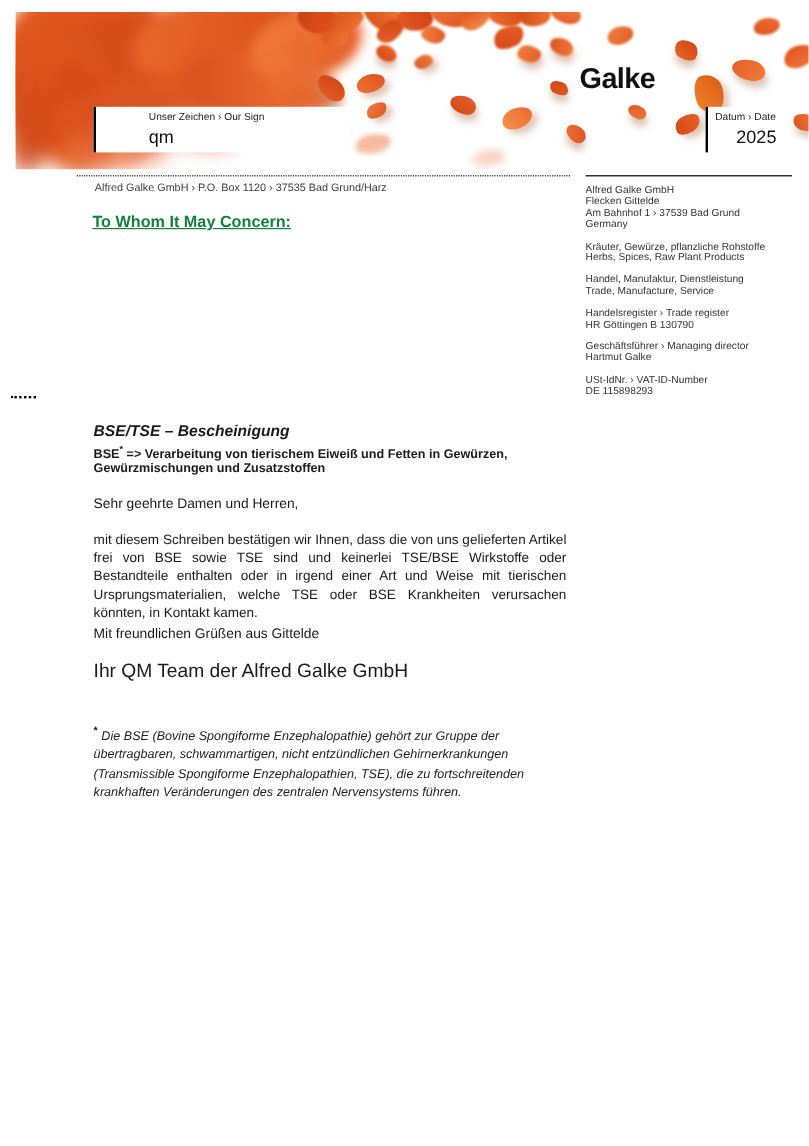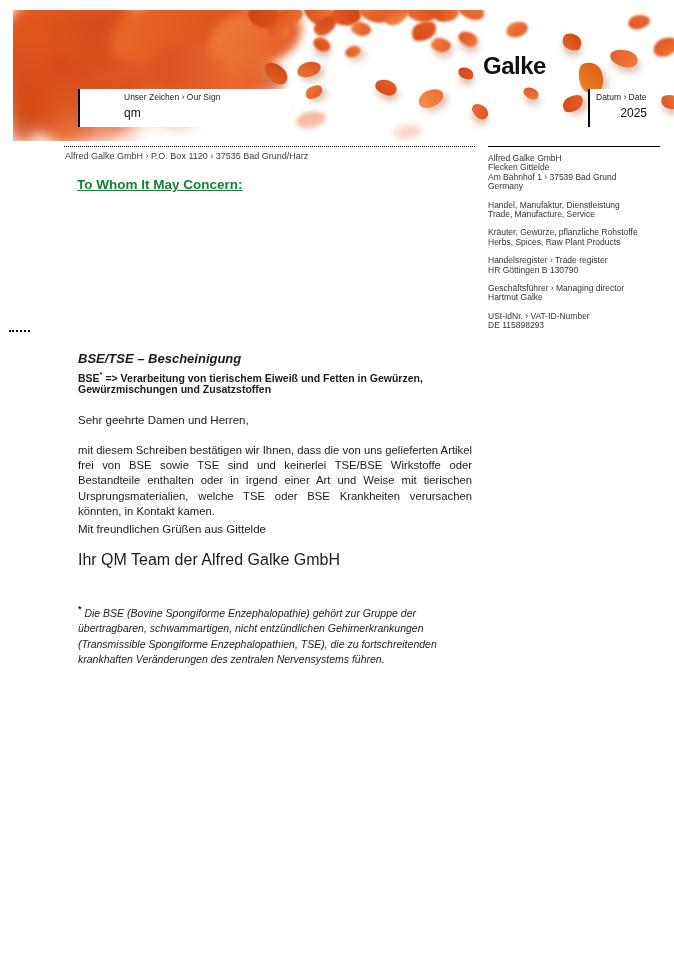--- a/index.html
+++ b/index.html
@@ -11,26 +11,26 @@
   .flake{position:absolute;}
   .logo{position:absolute;left:470px;top:42px;font-size:24px;font-weight:600;
         letter-spacing:-0.5px;color:#111;z-index:6;}
 
   
   .field{position:absolute;z-index:7;background:#fff;border-left:2px solid #000;
          padding:3px 0 3px 6px;}
   .field-ref{left:78px;top:89px;width:168px;height:32px;padding-left:44px;}
   .field-date{left:588px;top:89px;width:54px;height:32px;}
   .field-label{font-size:8.5px;color:#222;white-space:nowrap;}
-  .field-value{font-size:12px;color:#111;margin-top:4px;}
+  .field-value{font-size:15px;color:#111;margin-top:4px;}
   .field-date .field-value{text-align:right;padding-right:3px;}
 
   .dotted-line{position:absolute;left:64px;top:146px;width:411px;height:0;
                border-top:1px dotted #111;z-index:8;}
-  .return-address{position:absolute;left:65px;top:151px;font-size:9px;color:#3c3c3c;z-index:8;}
+  .return-address{position:absolute;left:79px;top:151px;font-size:9px;color:#3c3c3c;z-index:8;}
 
   .recipient{position:absolute;left:77px;top:177px;font-size:13.5px;font-weight:bold;
              line-height:16px;color:#15803d;}
   .recipient div{text-decoration:underline;}
 
   .sidebar{position:absolute;left:488px;top:146px;width:172px;border-top:1px solid #000;
            padding-top:7px;font-size:8.5px;line-height:9.4px;color:#333;z-index:8;}
   .sb-block{margin-bottom:9px;}
 
   .fold-mark{position:absolute;left:9px;top:330px;width:21px;height:0;
@@ -129,26 +129,26 @@
   </div>
 
   <div class="sidebar">
     <div class="sb-block">
       <div>Alfred Galke GmbH</div>
       <div>Flecken Gittelde</div>
       <div>Am Bahnhof 1 › 37539 Bad Grund</div>
       <div>Germany</div>
     </div>
     <div class="sb-block">
+      <div>Kräuter, Gewürze, pflanzliche Rohstoffe</div>
+      <div>Herbs, Spices, Raw Plant Products</div>
+    </div>
+    <div class="sb-block">
       <div>Handel, Manufaktur, Dienstleistung</div>
       <div>Trade, Manufacture, Service</div>
-    </div>
-    <div class="sb-block">
-      <div>Kräuter, Gewürze, pflanzliche Rohstoffe</div>
-      <div>Herbs, Spices, Raw Plant Products</div>
     </div>
     <div class="sb-block">
       <div>Handelsregister › Trade register</div>
       <div>HR Göttingen B 130790</div>
     </div>
     <div class="sb-block">
       <div>Geschäftsführer › Managing director</div>
       <div>Hartmut Galke</div>
     </div>
     <div class="sb-block">

